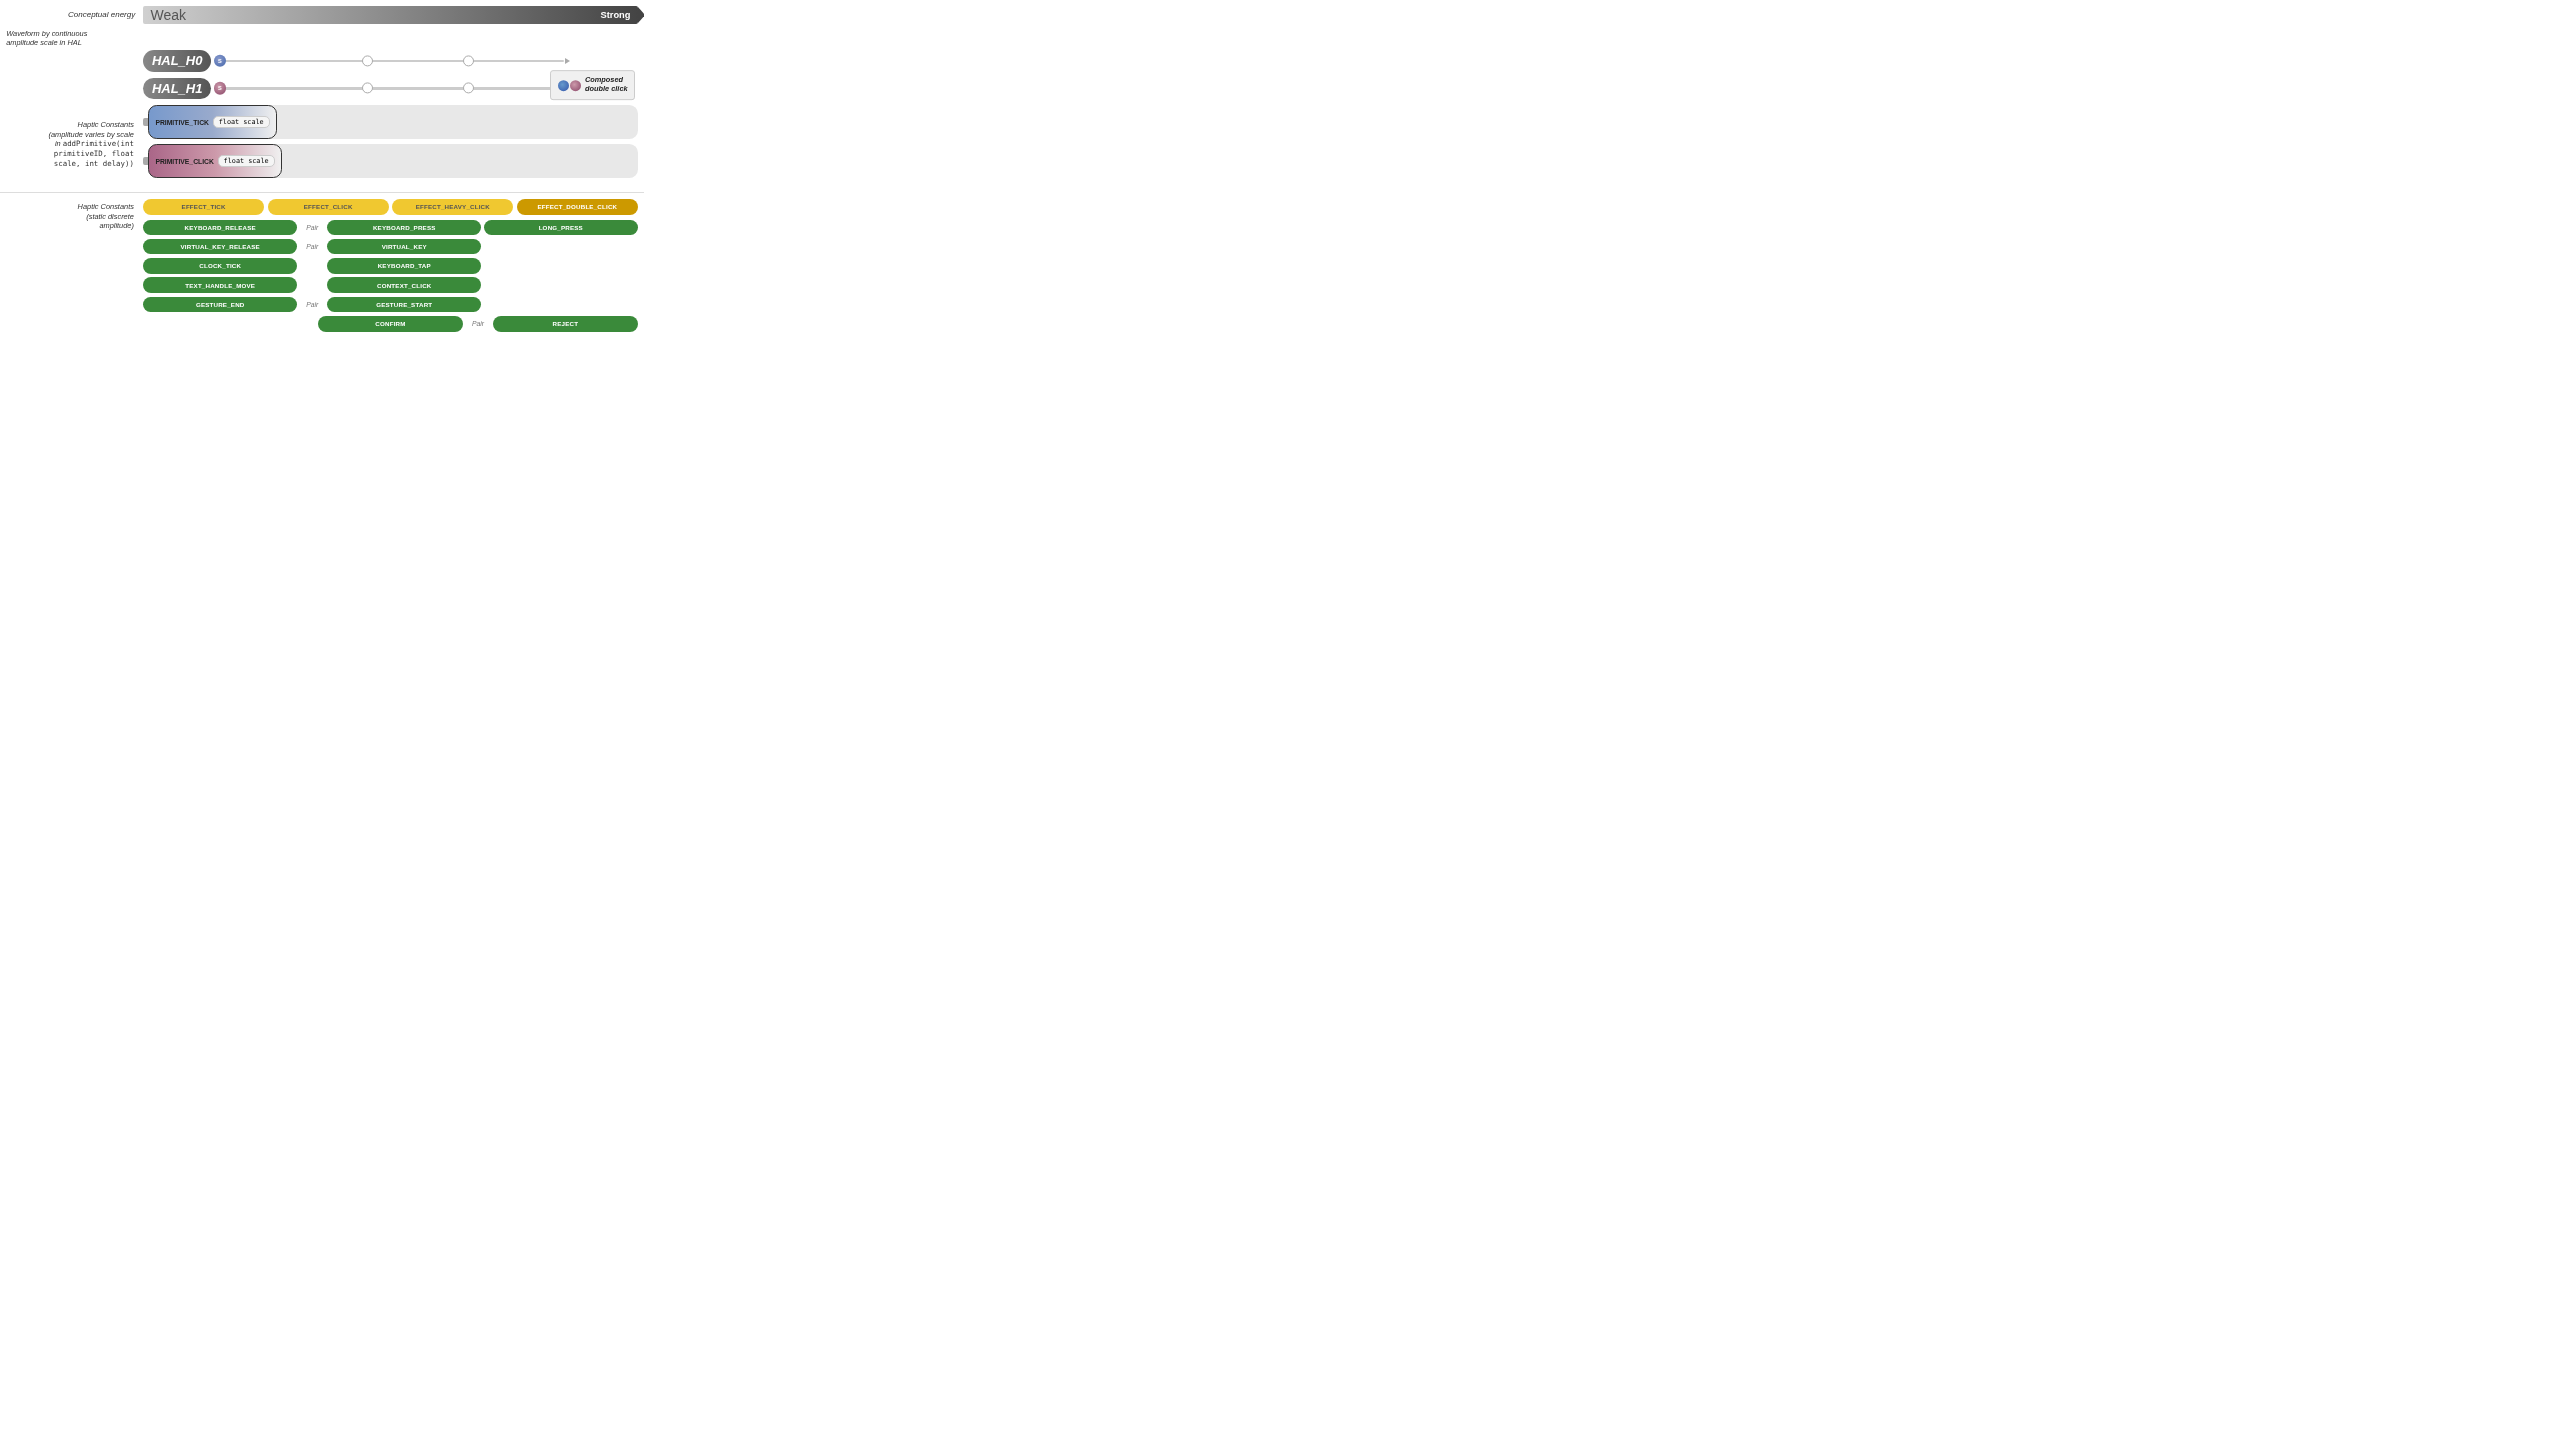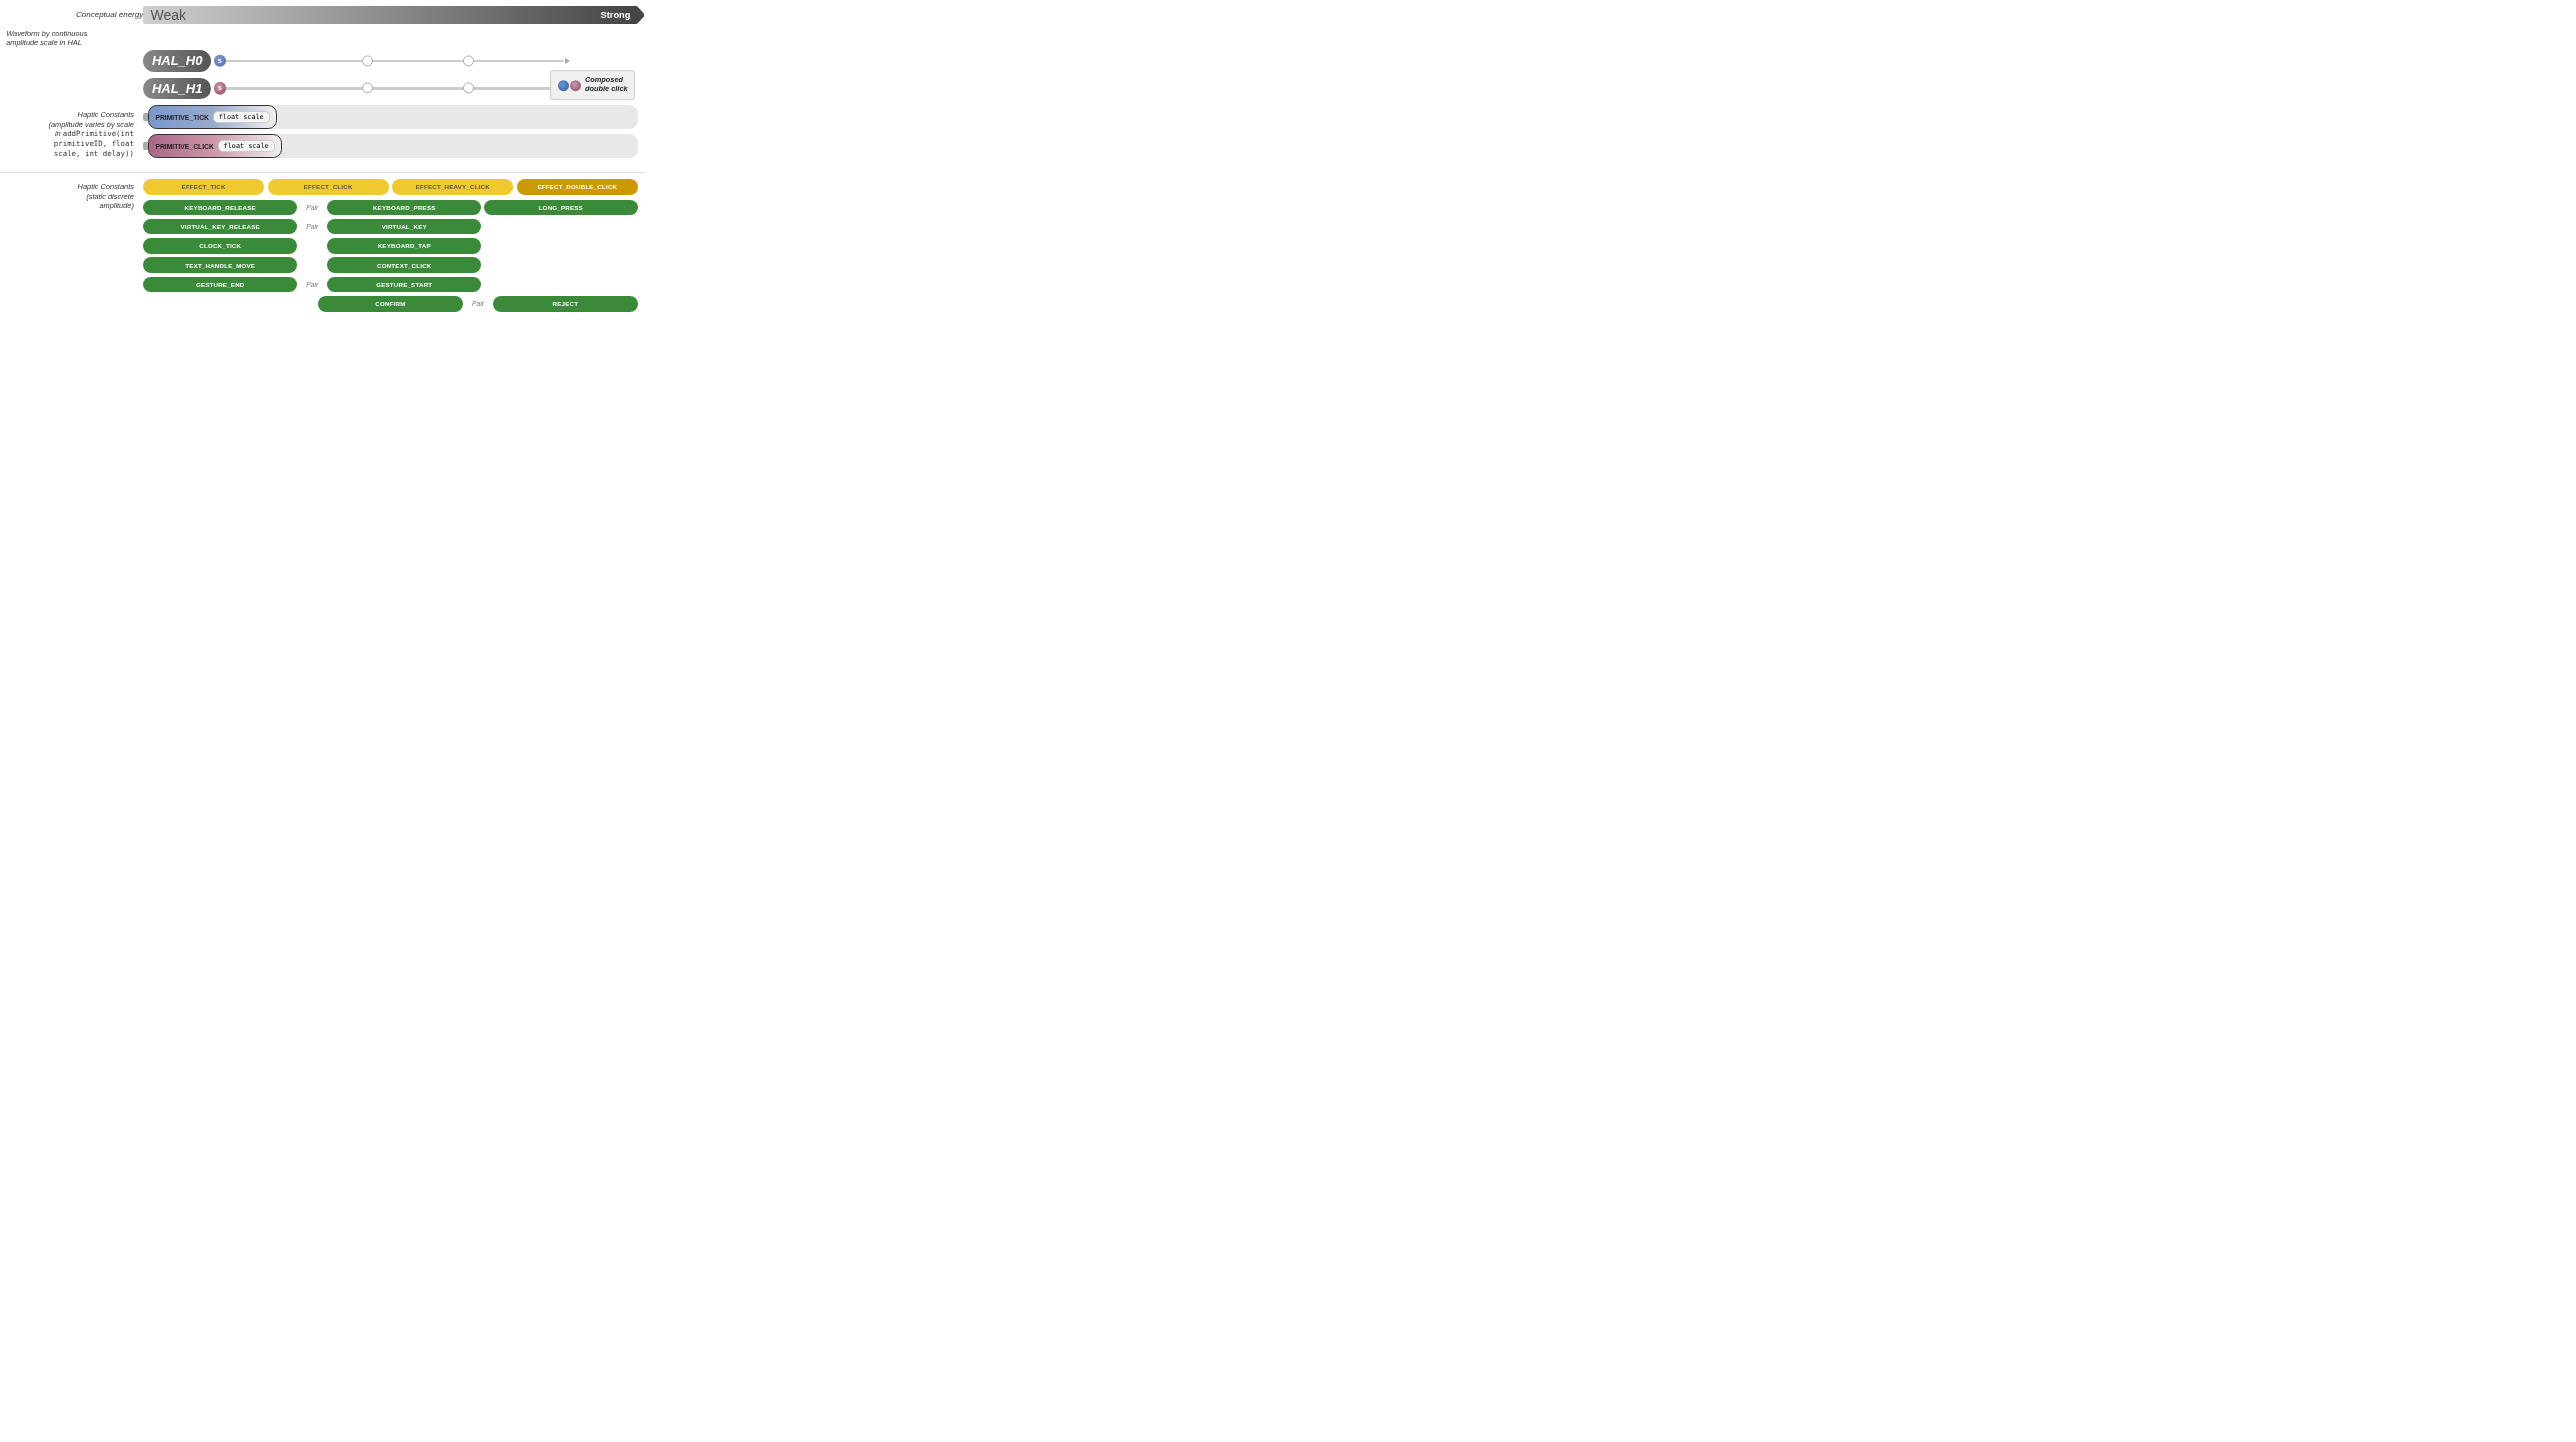--- a/index.html
+++ b/index.html
@@ -21,21 +21,21 @@
     
     .conceptual-energy-row {
       display: flex;
       align-items: center;
       margin-bottom: 5px;
       padding: 0 6.2px;
     }
     .row-label {
       width: 137px;
       text-align: right;
-      padding-right: 0;
+      padding-right: 8px;
       font-style: italic;
       font-size: 8px;
       color: #333;
       flex-shrink: 0;
     }
     .energy-bar-container {
       flex: 1;
       position: relative;
     }
     .energy-bar {
@@ -227,21 +227,21 @@
     .primitive-rows {
       flex: 1;
     }
     .primitive-row {
       display: flex;
       align-items: center;
       margin-bottom: 5px;
     }
     .primitive-track {
       flex: 1;
-      height: 24px;
+      height: 34px;
       background: #e8e8e8;
       border-radius: 8.7px;
       position: relative;
       display: flex;
       align-items: center;
     }
     .primitive-pill-wrapper {
       display: flex;
       align-items: center;
       position: absolute;

